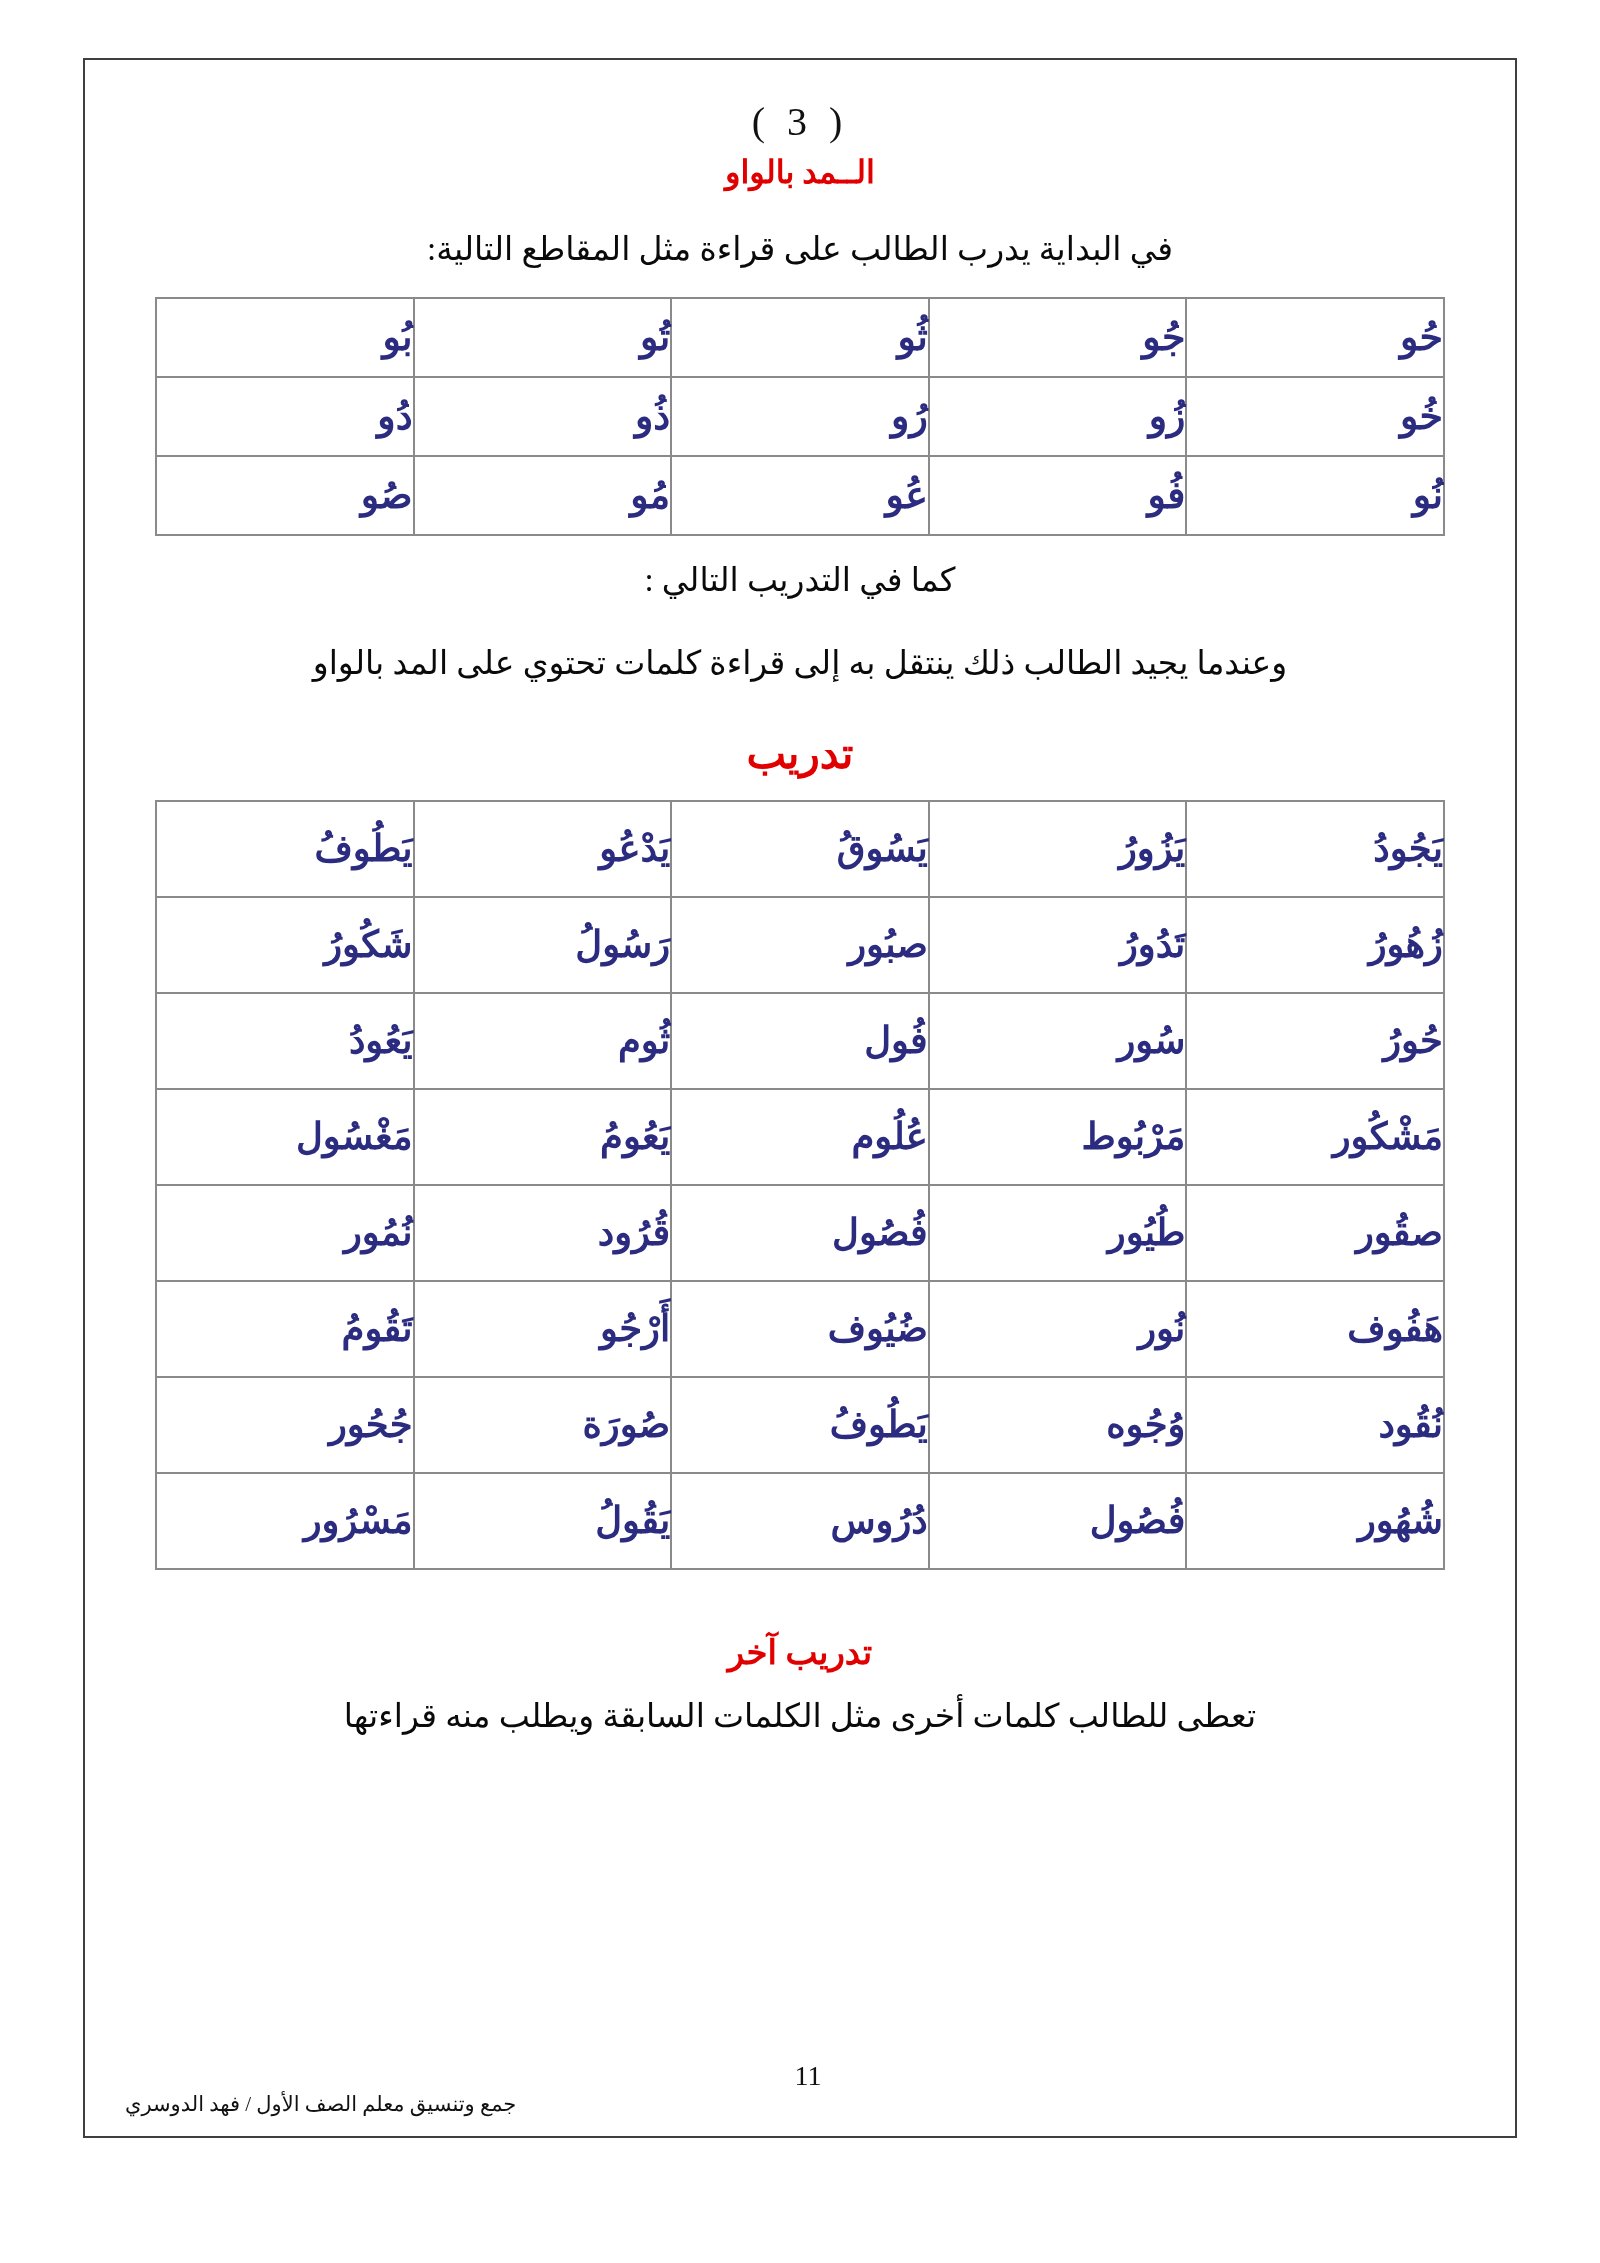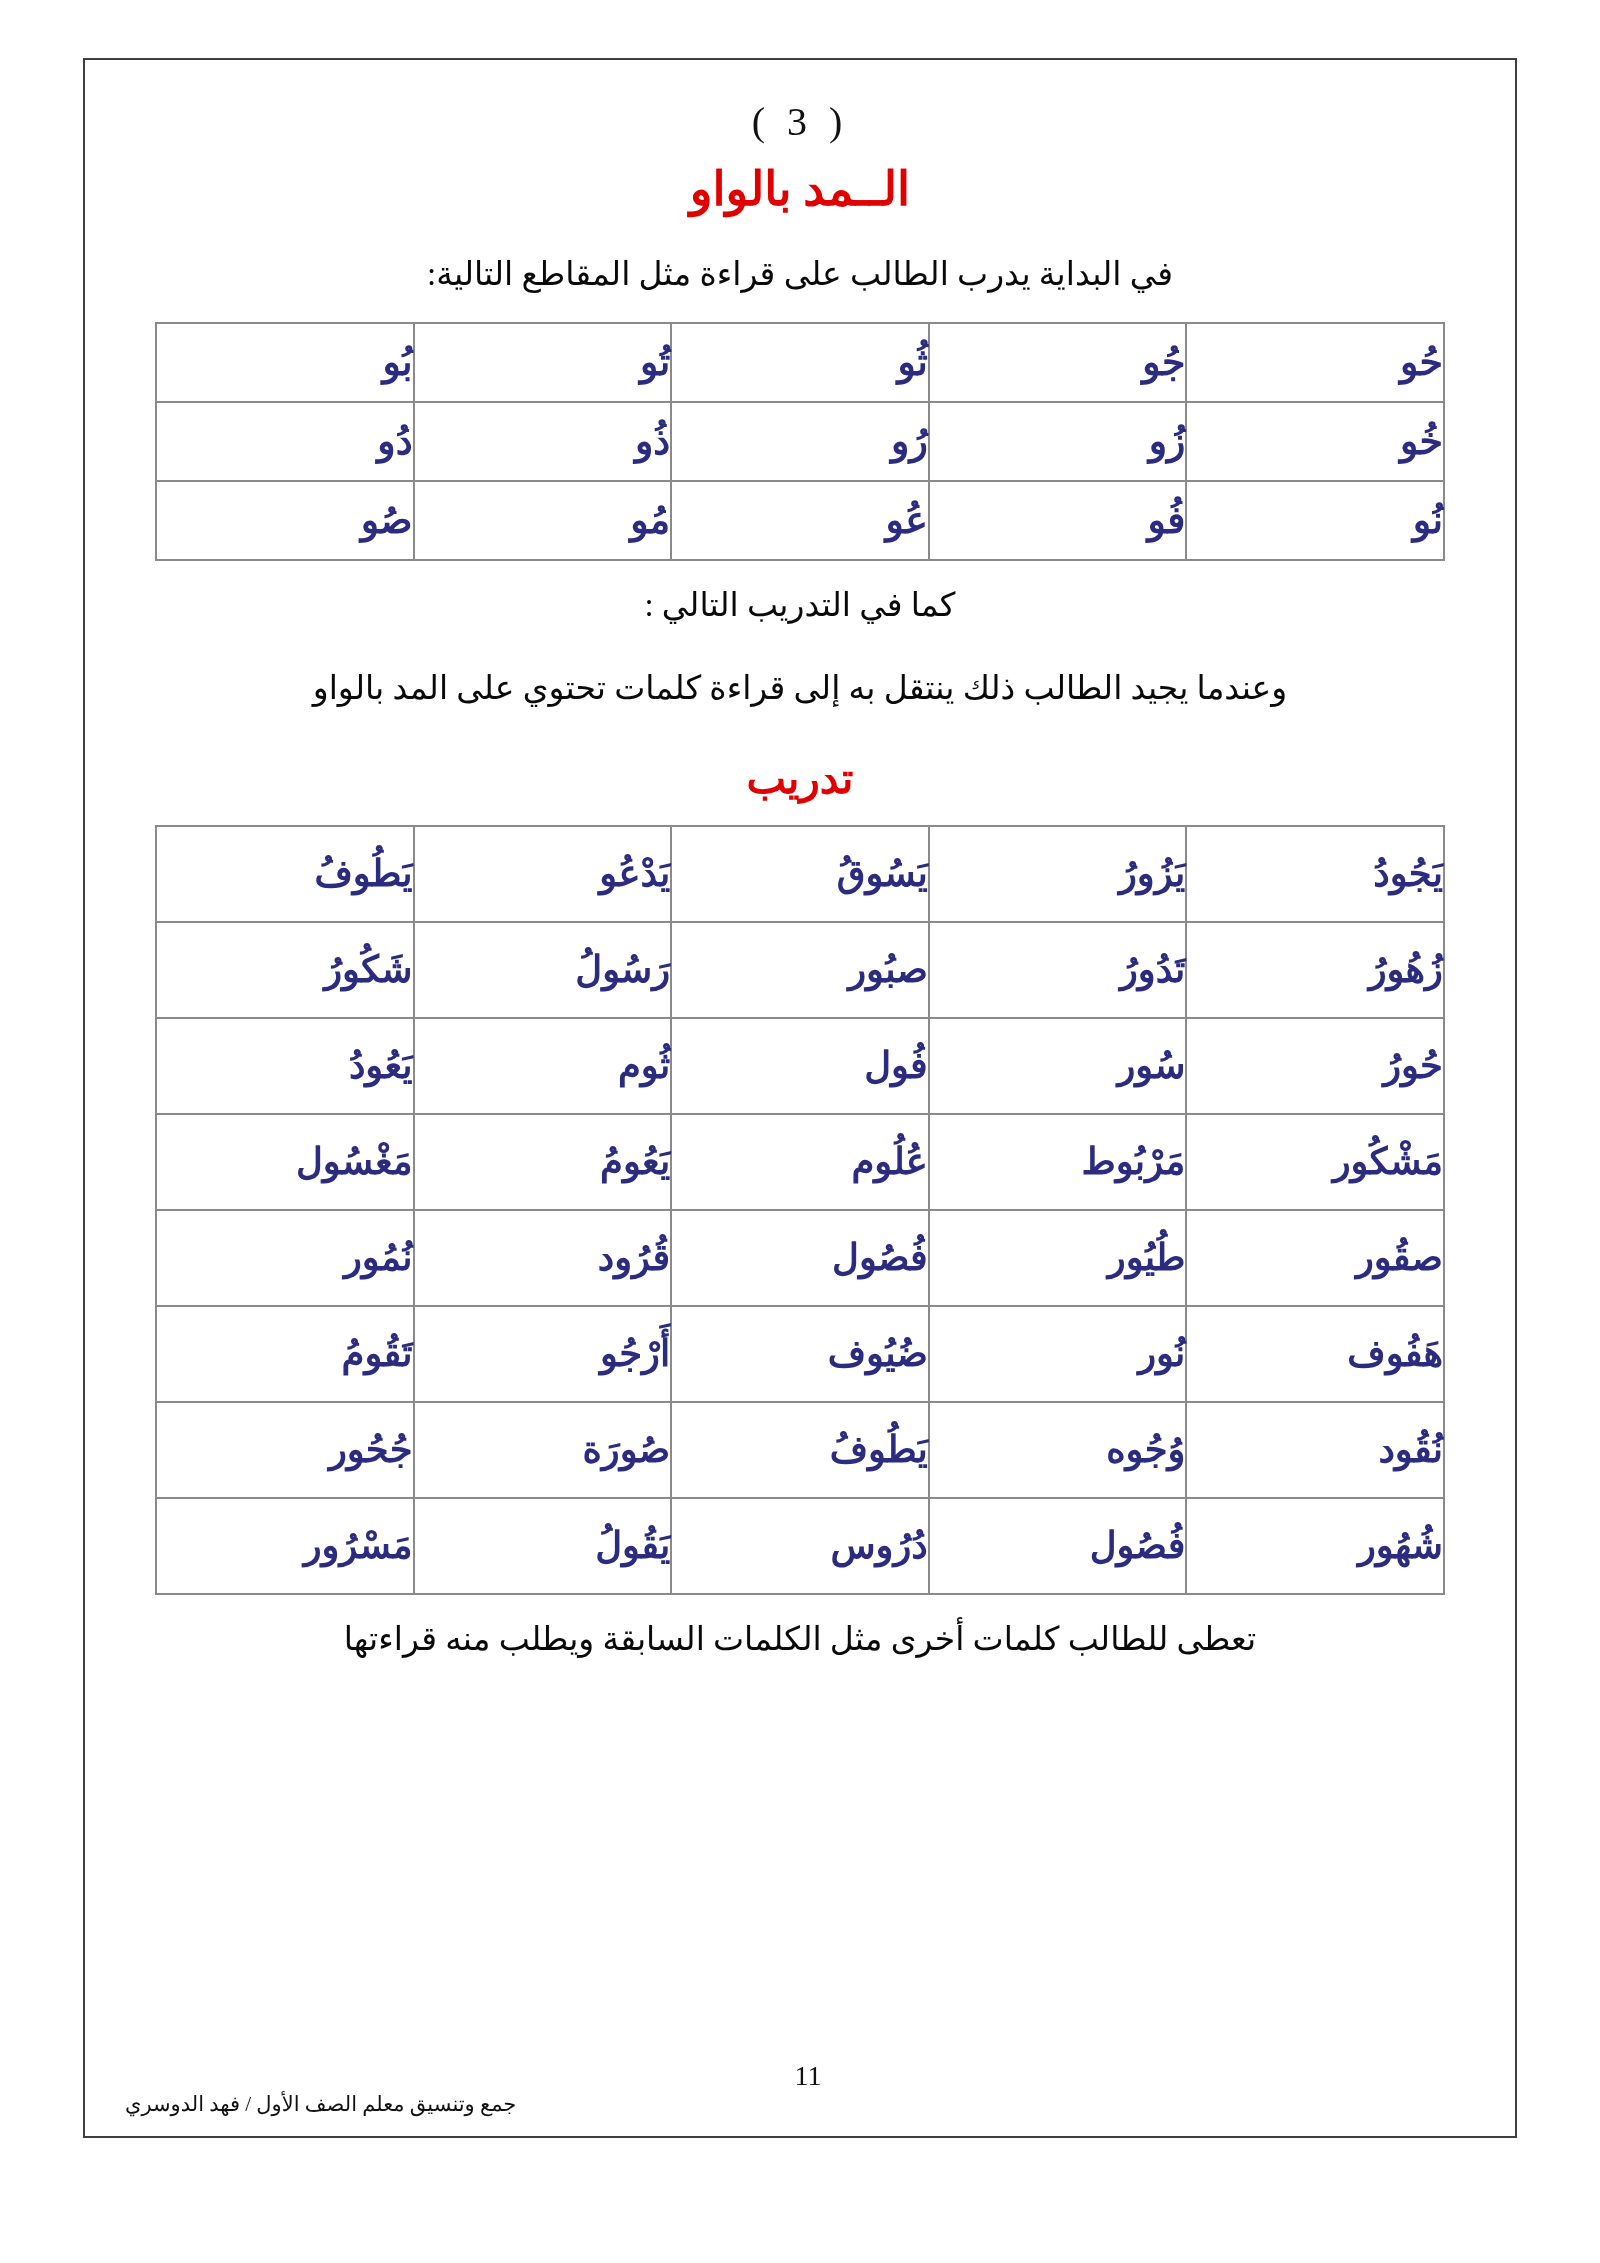--- a/index.html
+++ b/index.html
@@ -27,24 +27,24 @@
     text-align:center;
     font-size:40px;
     letter-spacing:6px;
     color:#111111;
     margin:14px 0 0 0;
     direction:ltr;
     font-family:"Liberation Serif",serif;
   }
   .doc-title{
     text-align:center;
-    font-size:47px;
+    font-size:32px;
     font-weight:bold;
     color:#e00000;
-    margin:16px 0 0 0;
+    margin:8px 0 0 0;
     letter-spacing:0px;
   }
   .para{
     text-align:center;
     font-size:33px;
     color:#0a0a0a;
     margin:34px 0 0 0;
     line-height:1.5;
   }
   .para.tight{margin-top:20px;}
@@ -198,20 +198,21 @@
         <tr>
           <td>شُهُور</td>
           <td>فُصُول</td>
           <td>دُرُوس</td>
           <td>يَقُولُ</td>
           <td>مَسْرُور</td>
         </tr>
       </tbody>
     </table>
 
+    <div class="sub-heading big">تدريب آخر</div>
 
     <div class="para tight">تعطى للطالب كلمات أخرى مثل الكلمات السابقة ويطلب منه قراءتها</div>
 
     <div class="footer-row">
       <div class="page-number">11</div>
       <div class="credit">جمع  وتنسيق معلم الصف الأول / فهد الدوسري</div>
     </div>
 
   </div>
 </div>

